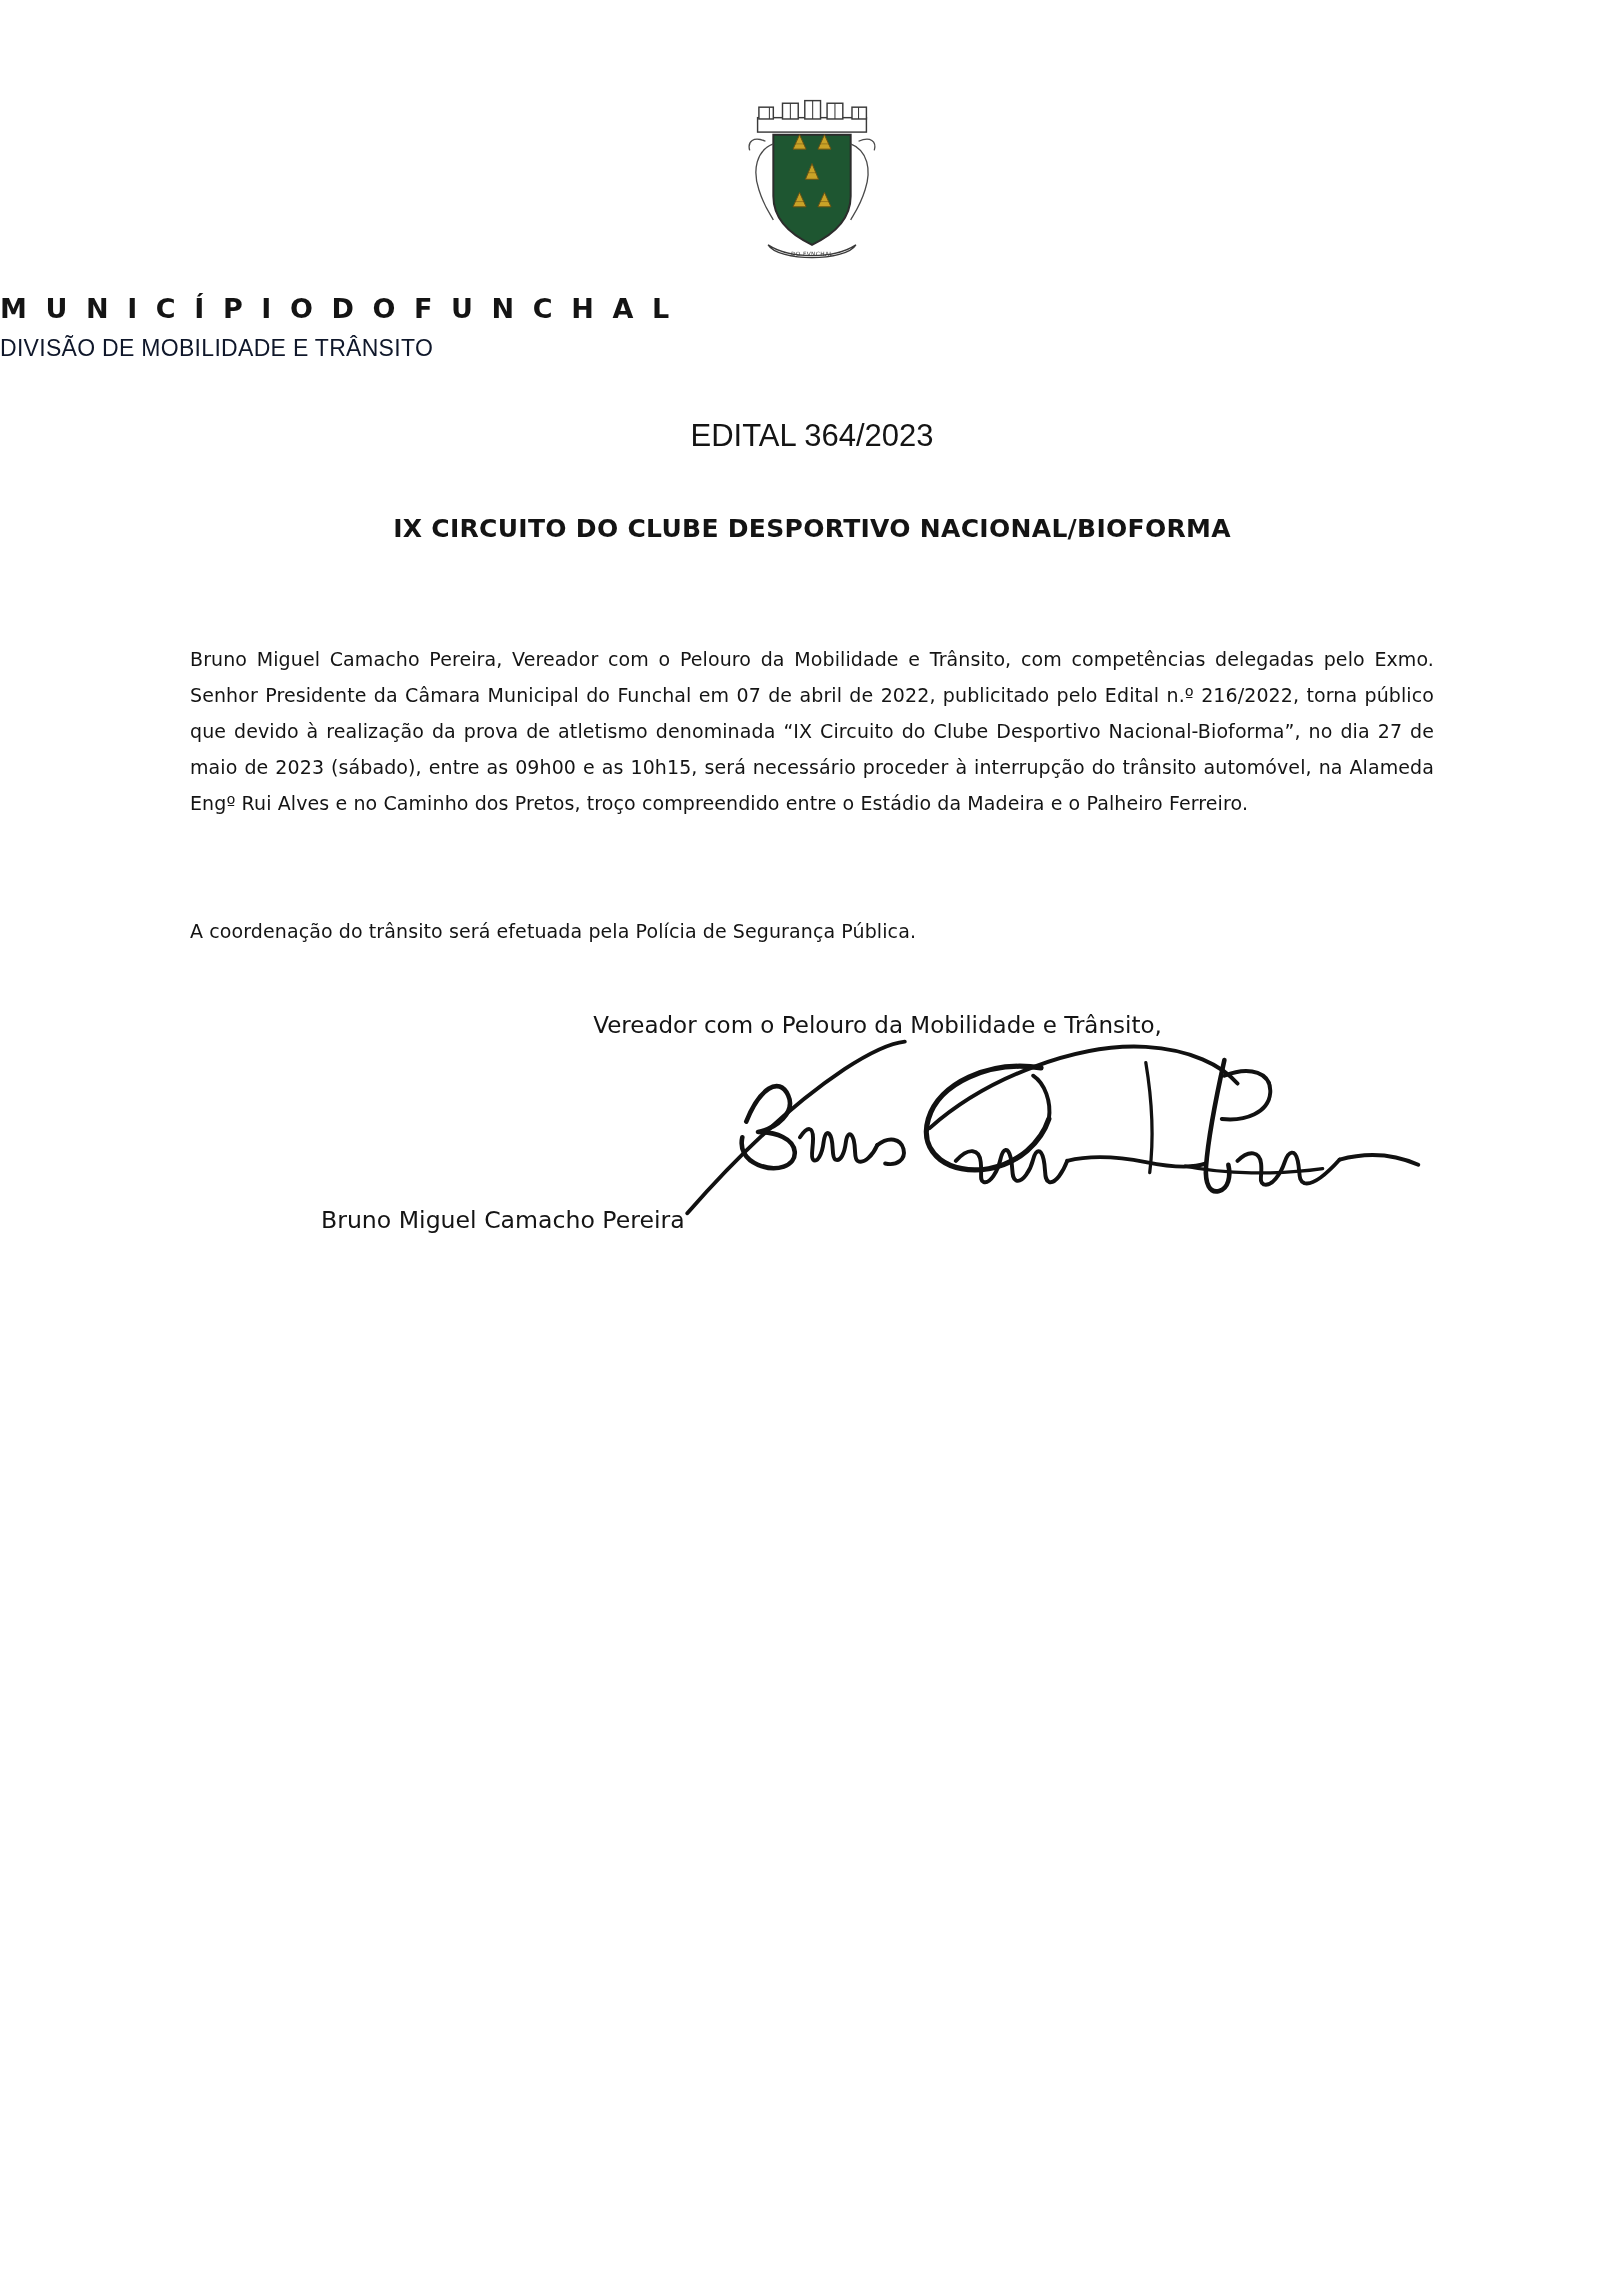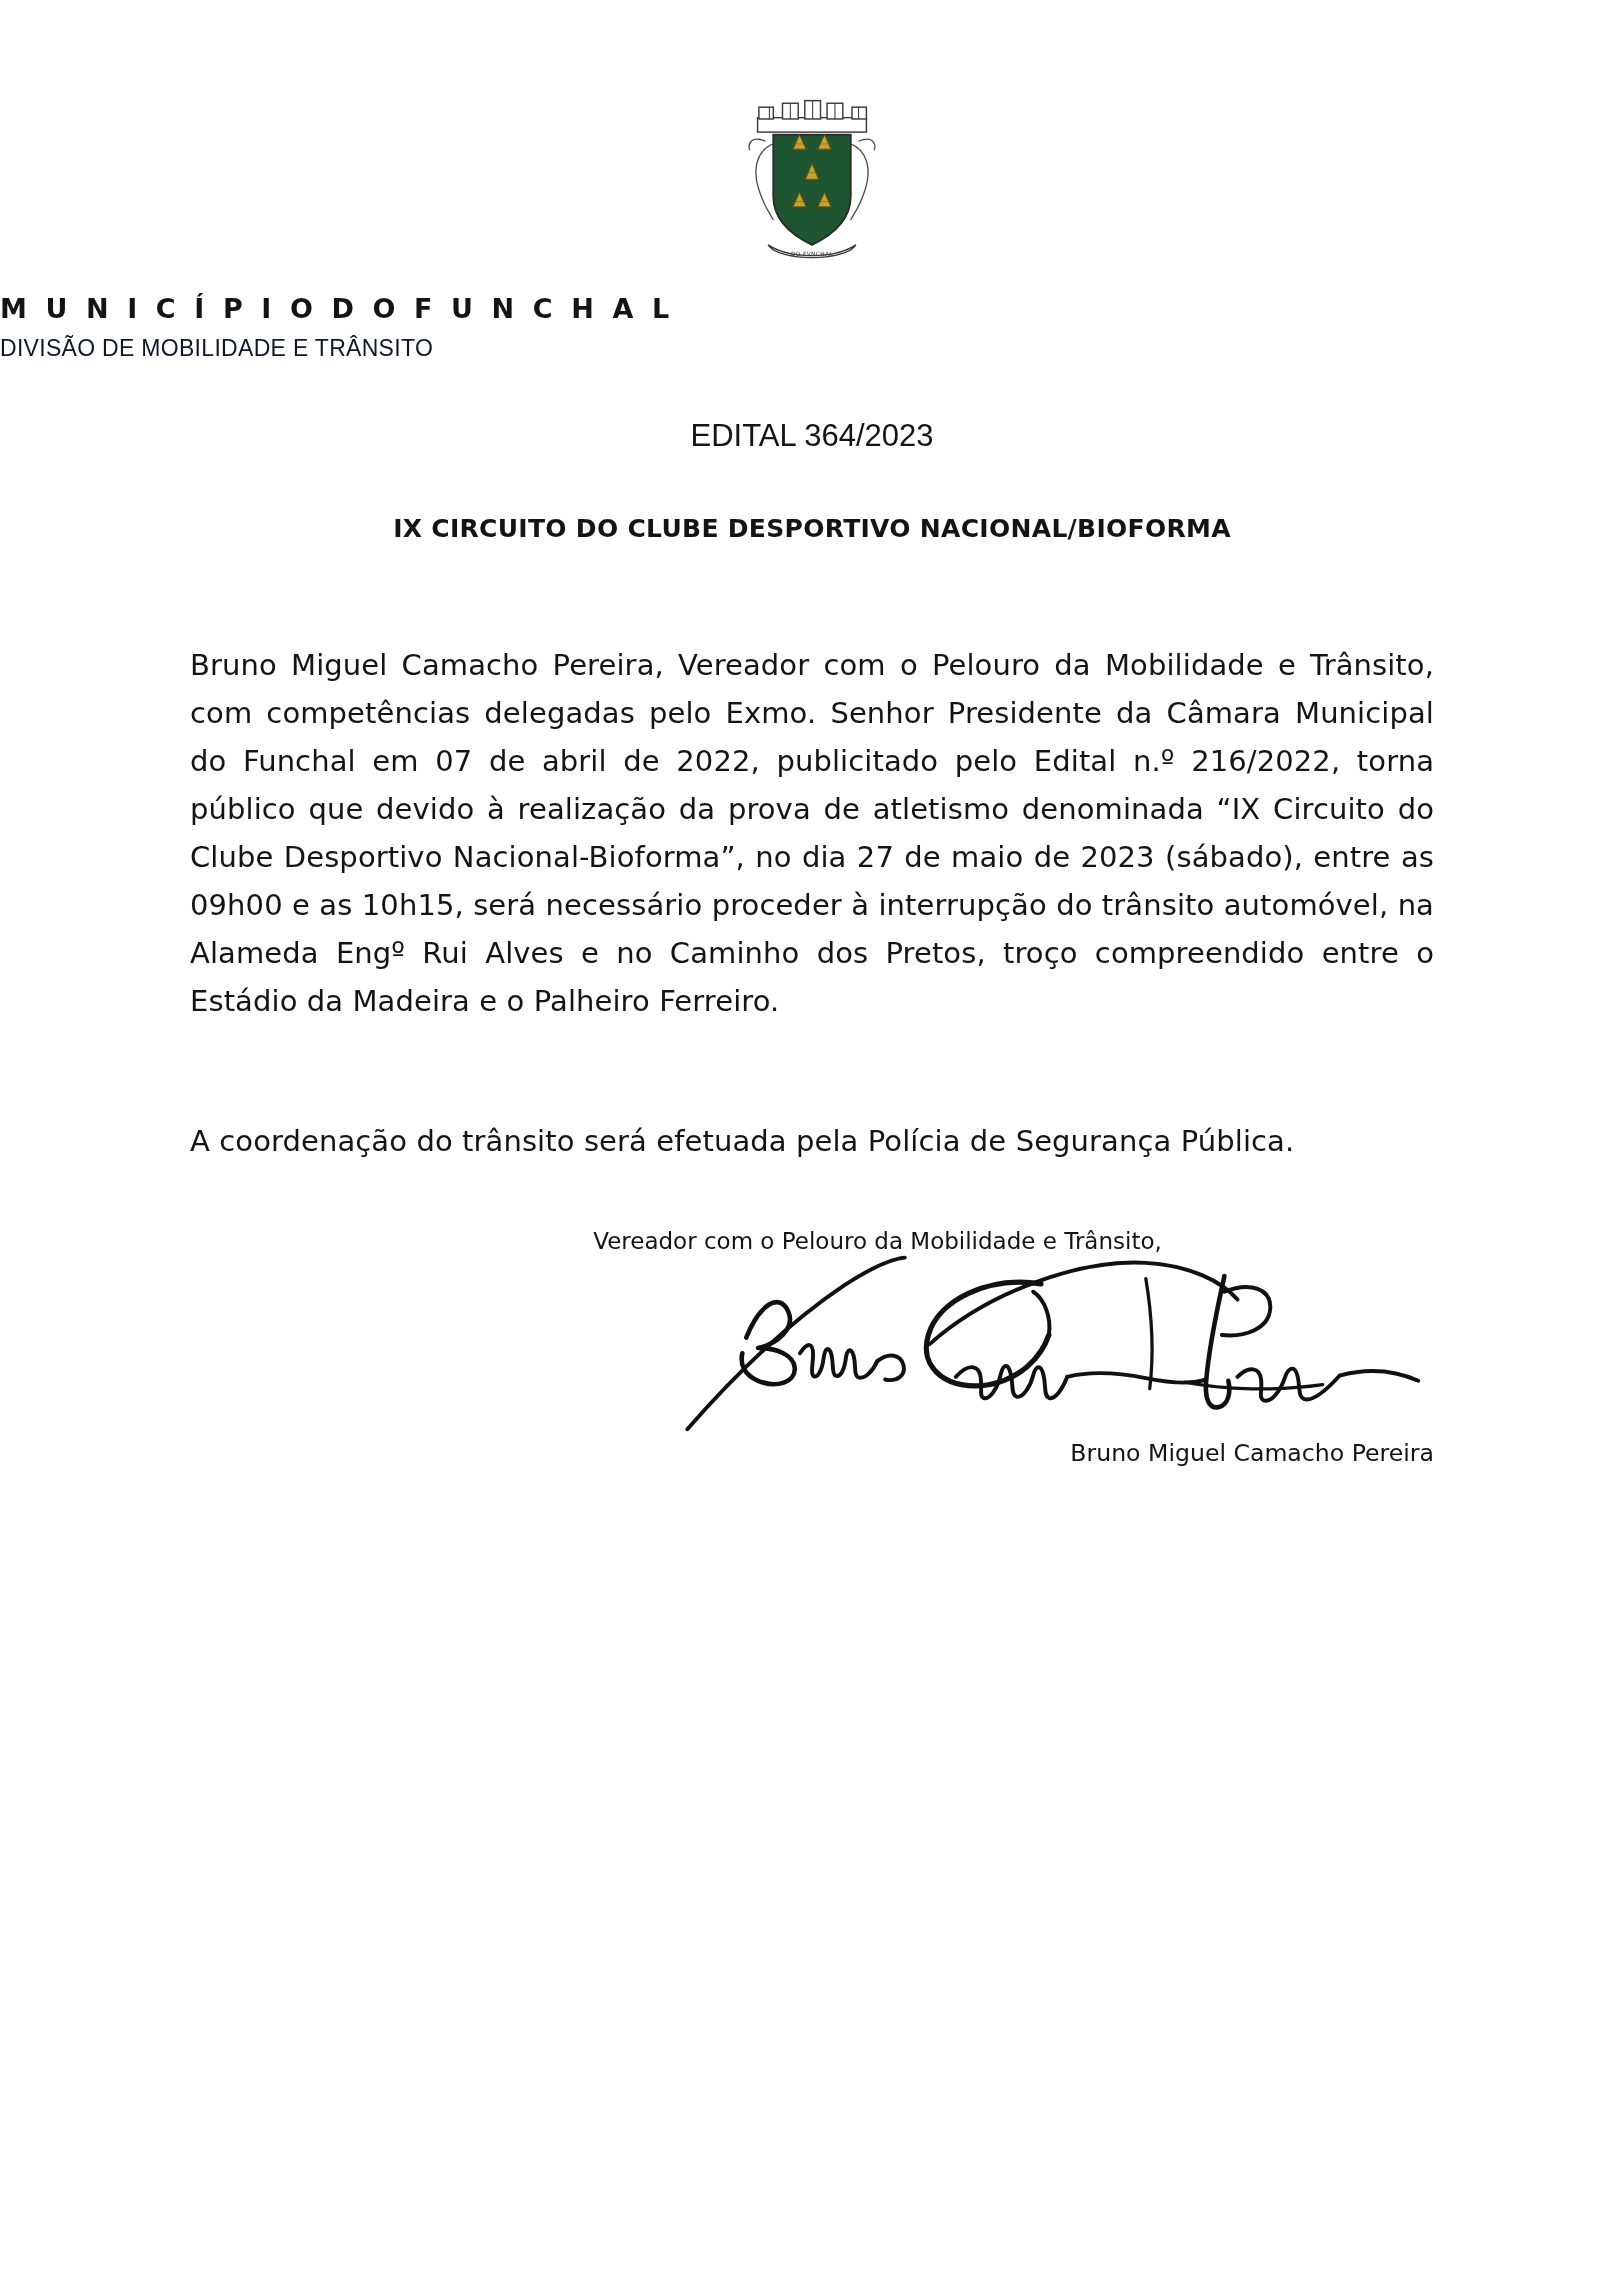--- a/index.html
+++ b/index.html
@@ -81,22 +81,22 @@
   }
 
   
   .body-area {
     margin: 0 auto;
     width: 1244px;
     padding-top: 98px;
   }
   .para {
     font-family: "DejaVu Sans", sans-serif;
-    font-size: 29px;
-    line-height: 48px;
+    font-size: 19px;
+    line-height: 36px;
     text-align: justify;
     color: #141414;
     letter-spacing: 0.1px;
   }
   .para.justify-last {
     text-align-last: left;
   }
   .para-gap-1 { margin-top: 92px; }
   .para-gap-2 { margin-top: 77px; }
 
@@ -112,26 +112,26 @@
     font-family: "DejaVu Sans", sans-serif;
     font-size: 23px;
     color: #141414;
     text-align: center;
     padding-left: 131px;
   }
   .sig-name {
     font-family: "DejaVu Sans", sans-serif;
     font-size: 23.6px;
     color: #141414;
-    text-align: right;
+    text-align: left;
     padding-left: 131px;
     position: absolute;
     left: 0;
     right: 0;
-    top: 211px;
+    top: 194px;
   }
   .sig-ink {
     position: absolute;
     left: 458px;
     top: -14.4px;
     width: 786px;
     height: 236px;
     pointer-events: none;
   }
   .sig-ink svg { display: block; }

